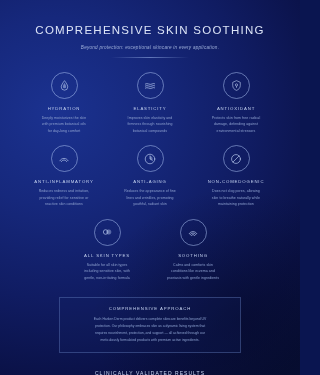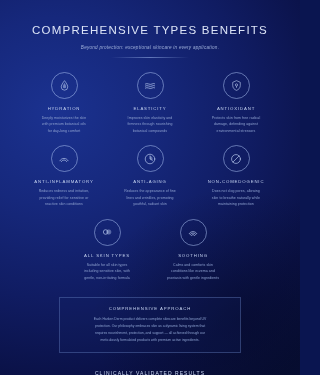--- a/index.html
+++ b/index.html
@@ -81,21 +81,21 @@
     font-size:5px; letter-spacing:1.05px; color:#cbd8f4;
   }
 </style>
 </head>
 <body>
 
 <div id="page">
   <div class="inner">
 
     <div class="hero">
-      <h1>COMPREHENSIVE TYPES BENEFITS</h1>
+      <h1>COMPREHENSIVE SKIN SOOTHING</h1>
       <div class="sub">Beyond protection: exceptional skincare in every application.</div>
       <div class="rule"></div>
     </div>
 
     <div class="grid">
 
       <div class="row">
 
         <div class="card">
           <div class="icon-wrap">

